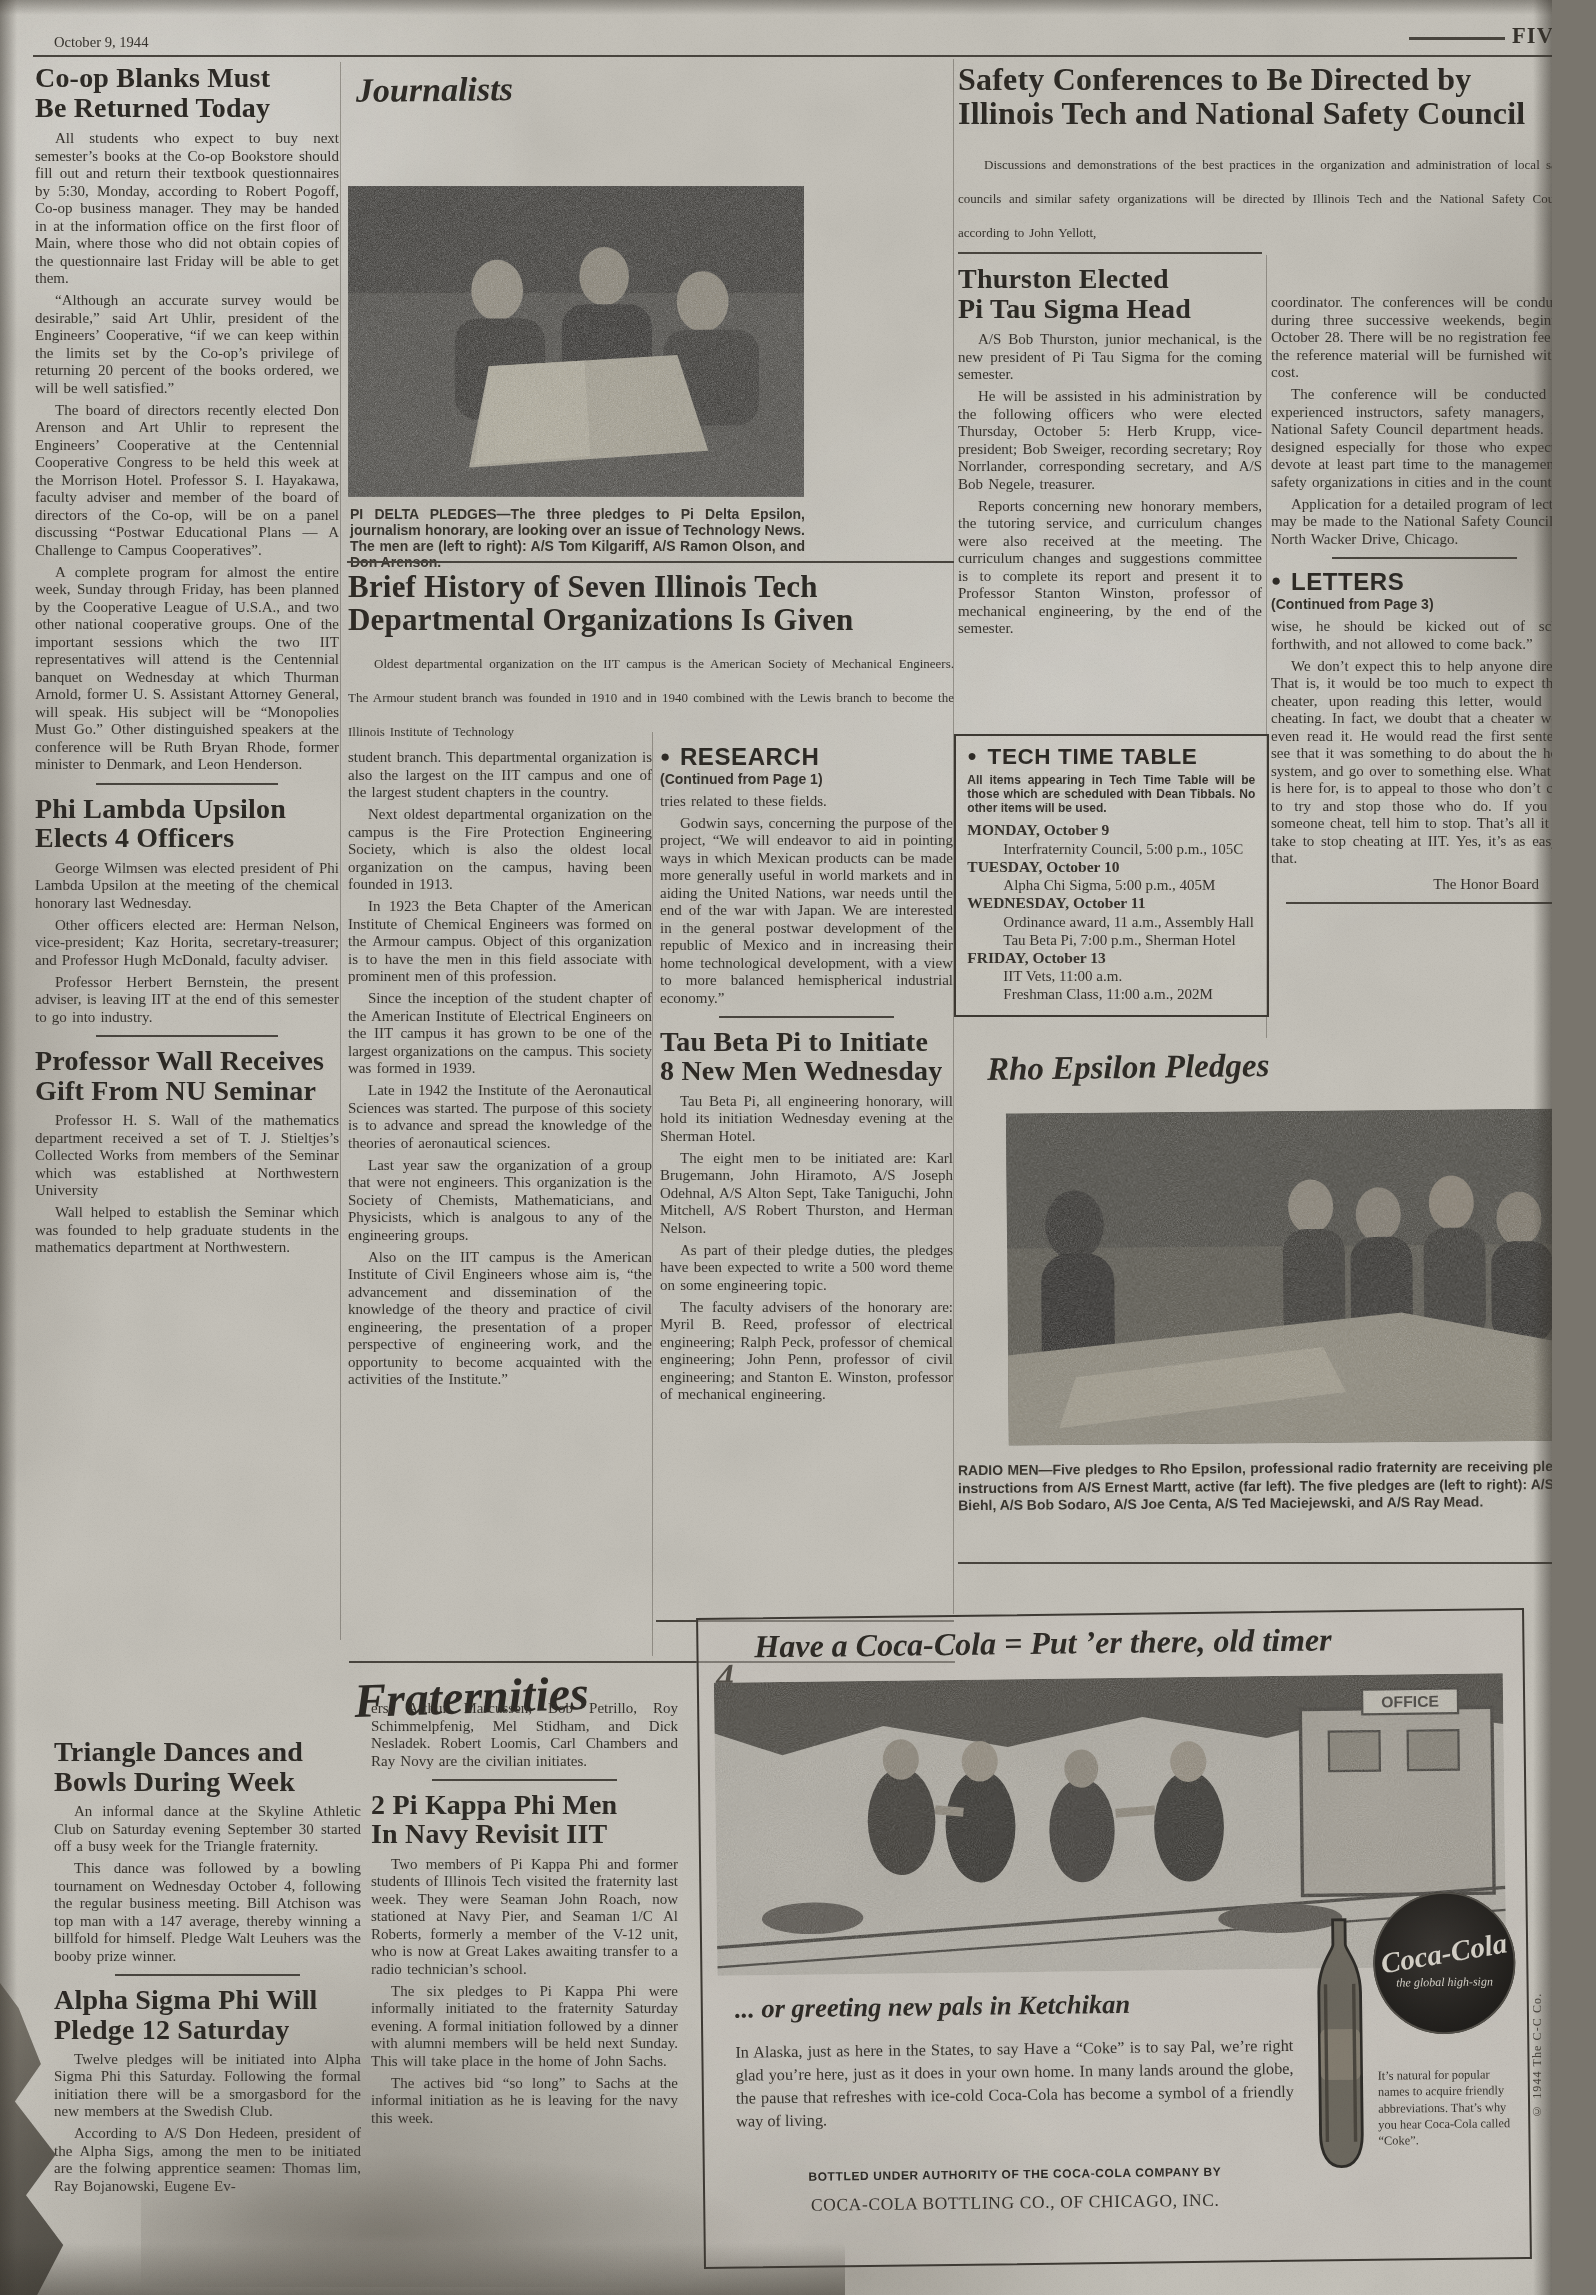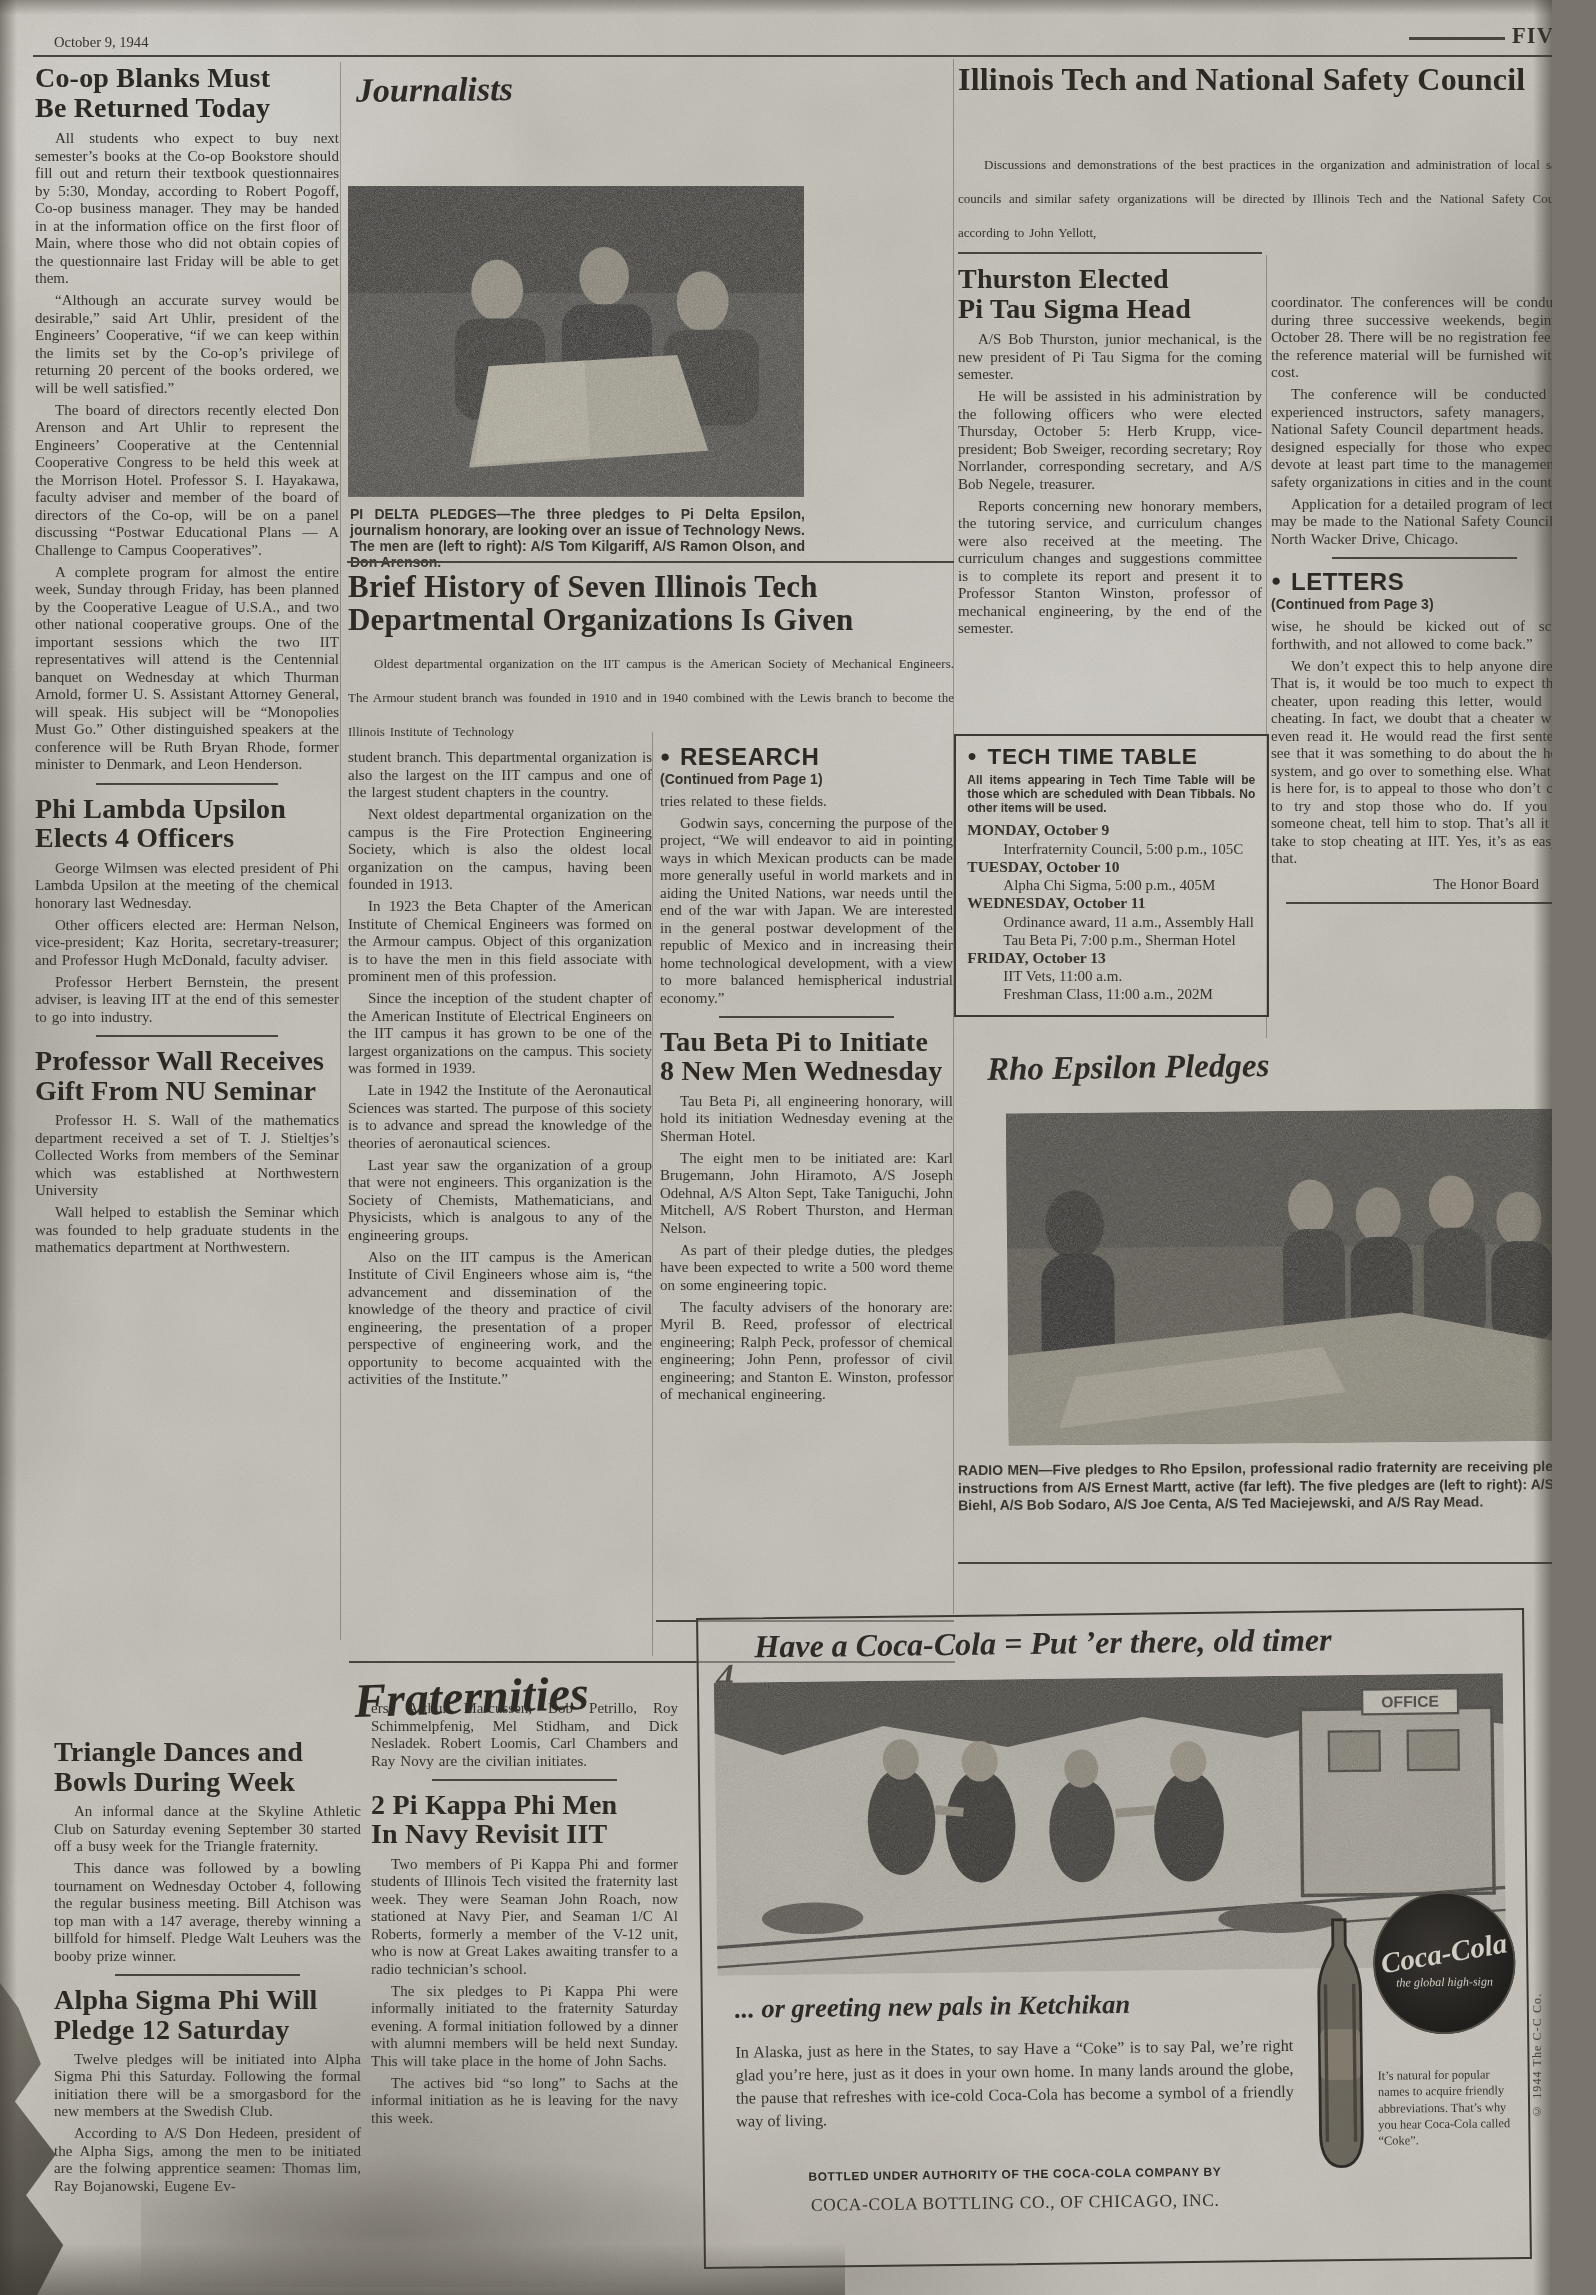--- a/index.html
+++ b/index.html
@@ -151,20 +151,21 @@
       <span>8 New Men Wednesday</span>
     </h2>
     <div style="height:6.8px;"></div>
     <p>Tau Beta Pi, all engineering honorary, will hold its initiation Wednesday evening at the Sherman Hotel.</p>
     <p>The eight men to be initiated are: Karl Brugemann, John Hiramoto, A/S Joseph Odehnal, A/S Alton Sept, Take Taniguchi, John Mitchell, A/S Robert Thurston, and Herman Nelson.</p>
     <p>As part of their pledge duties, the pledges have been expected to write a 500 word theme on some engineering topic.</p>
     <p>The faculty advisers of the honorary are: Myril B. Reed, professor of electrical engineering; Ralph Peck, professor of chemical engineering; John Penn, professor of civil engineering; and Stanton E. Winston, professor of mechanical engineering.</p>
   </div>
 
   <div class="blk hl" style="left:958px;top:63px;width:620px;font-size:32px;">
+    <span>Safety Conferences to Be Directed by</span>
     <span>Illinois Tech and National Safety Council</span>
   </div>
   <div class="blk leadtext" style="left:958px;top:148px;width:619px;">
     <p>Discussions and demonstrations of the best practices in the organization and administration of local safety councils and similar safety organizations will be directed by Illinois Tech and the National Safety Council, according to John Yellott,</p>
   </div>
   <div class="hrule" style="left:958px;top:252px;width:304px;"></div>
 
   <div class="blk bodytext" style="left:958px;top:264px;width:304px;">
     <h2 class="hl hl-col">
       <span>Thurston Elected</span>

